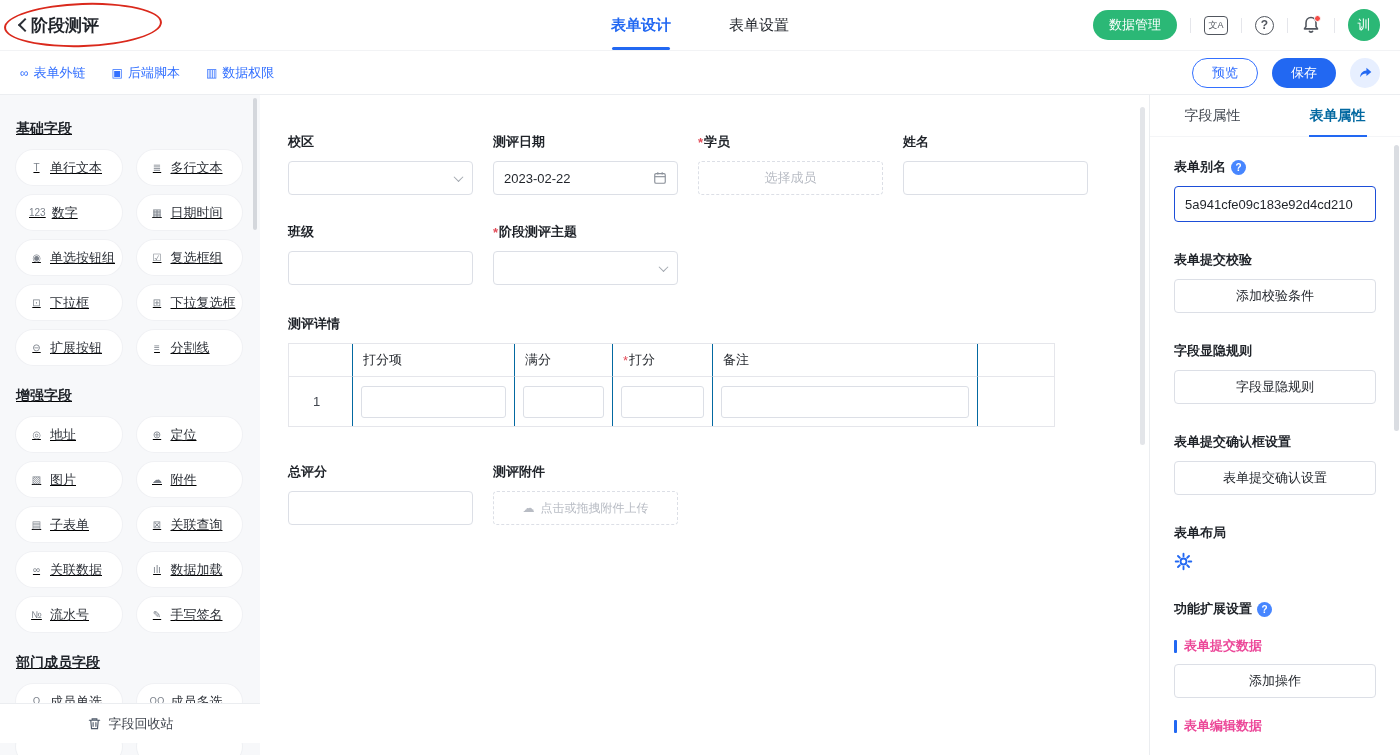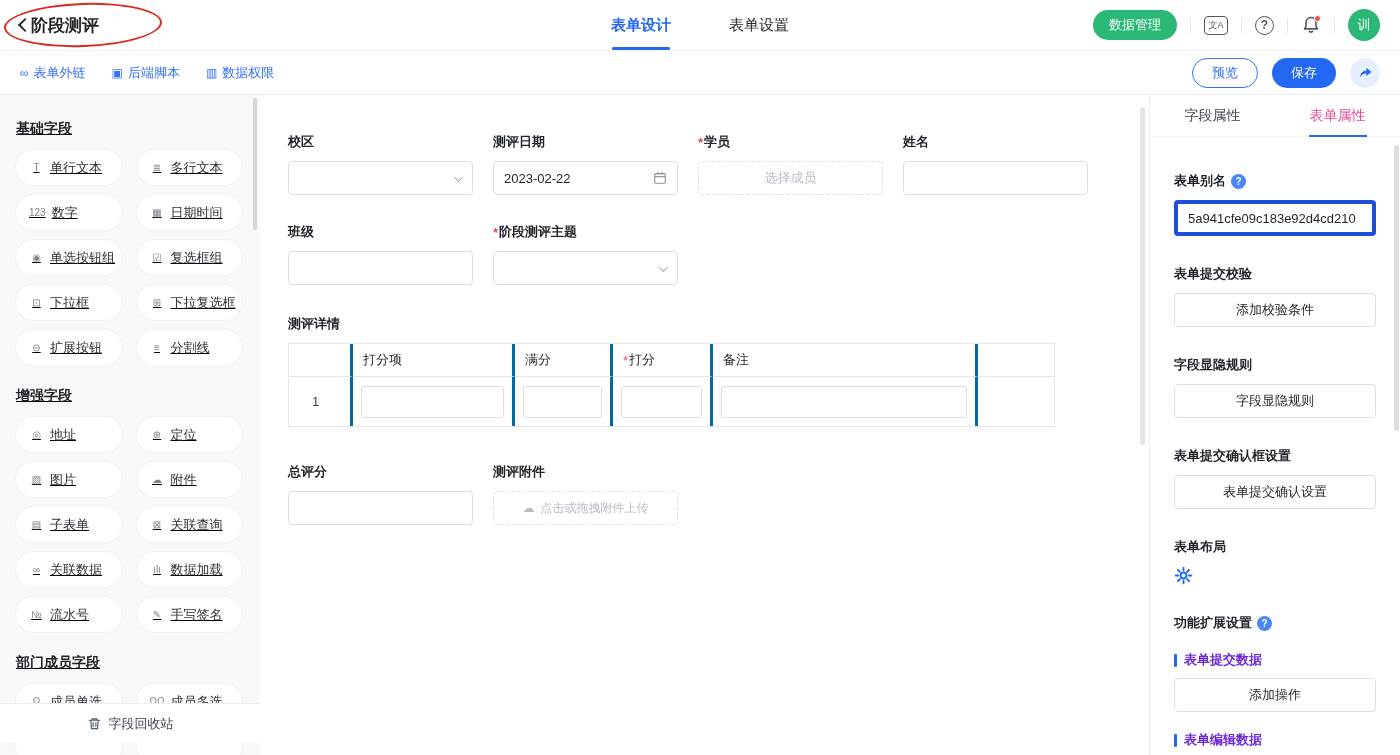--- a/index.html
+++ b/index.html
@@ -60,43 +60,43 @@
   .fctrl.is-select { justify-content:flex-end; cursor:pointer; }
   .fctrl.is-date { justify-content:space-between; cursor:pointer; }
   .fctrl.dashed { border-style:dashed; justify-content:center; color:#b8bcc4; cursor:pointer; }
   .fctrl input { border:none; outline:none; width:100%; font:inherit; color:#1f2329; background:transparent; }
   .caret { width:7px; height:7px; border-right:1.5px solid #a2a7af; border-bottom:1.5px solid #a2a7af; transform:rotate(45deg) translate(-1px,-1px); flex:0 0 auto; }
 
   .ftable { width:767px; border:1px solid #e5e6eb; background:#fff; }
   .ft-row { display:flex; }
   .ft-head .ft-cell { height:33px; font-size:13px; color:#1f2329; display:flex; align-items:center; padding-left:10px; border-bottom:1px solid #e5e6eb; }
   .ft-body .ft-cell { height:49px; display:flex; align-items:center; padding:0 8px; }
-  .ft-cell { border-right:3px solid #0369a1; }
+  .ft-cell { border-right:1px solid #0369a1; }
   .ft-cell:last-child { border-right:none; }
   .cseq { width:64px; justify-content:center !important; padding-left:0 !important; font-size:13px; color:#41464f; }
   .cc1 { width:162px; } .cc2 { width:98px; } .cc3 { width:100px; } .cc4 { width:265px; } .cc5 { flex:1; }
   .ft-body input { width:100%; height:32px; border:1px solid #dcdfe6; border-radius:3px; outline:none; font:inherit; padding:0 8px; }
 
   .upload { width:185px; height:34px; border:1px dashed #dcdfe6; border-radius:4px; display:flex; align-items:center; justify-content:center; gap:6px; font-size:12px; color:#b8bcc4; cursor:pointer; }
   .canvas-scrollthumb { position:absolute; right:4px; top:12px; width:5px; height:338px; background:#e3e5e9; border-radius:3px; cursor:pointer; }
 
   
   .panel { width:251px; border-left:1px solid #ebedf0; background:#fff; padding:0 24px; position:relative; overflow:hidden; flex:0 0 auto; }
   .panel-tabs { height:42px; display:flex; margin:0 -24px; border-bottom:1px solid #f4f5f7; }
   .panel-tab { flex:1; display:flex; align-items:center; justify-content:center; font-size:14px; color:#41464f; position:relative; cursor:pointer; }
-  .panel-tab.active { color:#ec4899; font-weight:normal; }
+  .panel-tab.active { color:#0369a1; font-weight:bold; }
   .panel-tab.active::after { content:""; position:absolute; bottom:-1px; left:50%; transform:translateX(-50%); width:58px; height:2px; background:#2268f2; }
   .p-label { font-size:13px; font-weight:bold; color:#1f2329; margin:29px 0 10px; display:flex; align-items:center; gap:5px; }
-  .p-label.first { margin-top:35px;text-align:right; }
+  .p-label.first { margin-top:21px;text-align:right; }
   .q-badge { width:15px; height:15px; border-radius:50%; background:#4786ff; color:#fff; font-size:10px; font-weight:bold; display:inline-flex; align-items:center; justify-content:center; cursor:pointer; }
-  .p-input { width:100%; height:36px; border:4px solid #1d4ed8; border-radius:4px; padding:0 10px; font-size:13px; color:#1f2329; display:flex; align-items:center; }
+  .p-input { width:100%; height:36px; border:1px solid #1d4ed8; border-radius:4px; padding:0 10px; font-size:13px; color:#1f2329; display:flex; align-items:center; }
   .p-btn { width:100%; height:34px; border:1px solid #dcdfe6; border-radius:4px; background:#fff; font-size:13px; color:#1f2329; display:flex; align-items:center; justify-content:center; cursor:pointer; font-family:inherit; }
   .layout-row { display:flex; align-items:center; gap:14px; }
   .p-select { flex:1; height:34px; border:1px solid #dcdfe6; border-radius:4px; display:flex; align-items:center; justify-content:space-between; padding:0 10px; font-size:13px; color:#1f2329; cursor:pointer; }
-  .p-sub { font-size:13px; font-weight:bold; color:#6d28d9; display:flex; align-items:center; gap:7px; margin:19px 0 9px; }
+  .p-sub { font-size:13px; font-weight:bold; color:#ec4899; display:flex; align-items:center; gap:7px; margin:19px 0 9px; }
   .p-sub::before { content:""; width:3px; height:13px; background:#2268f2; border-radius:1px; }
   .win-scrollthumb { position:absolute; right:1px; top:145px; width:5px; height:286px; background:#dadde2; border-radius:3px; cursor:pointer; z-index:5; }
 </style>
 </head>
 <body>
 
 <div class="app">
 
   <div class="hdr">
     <div class="hdr-left">

